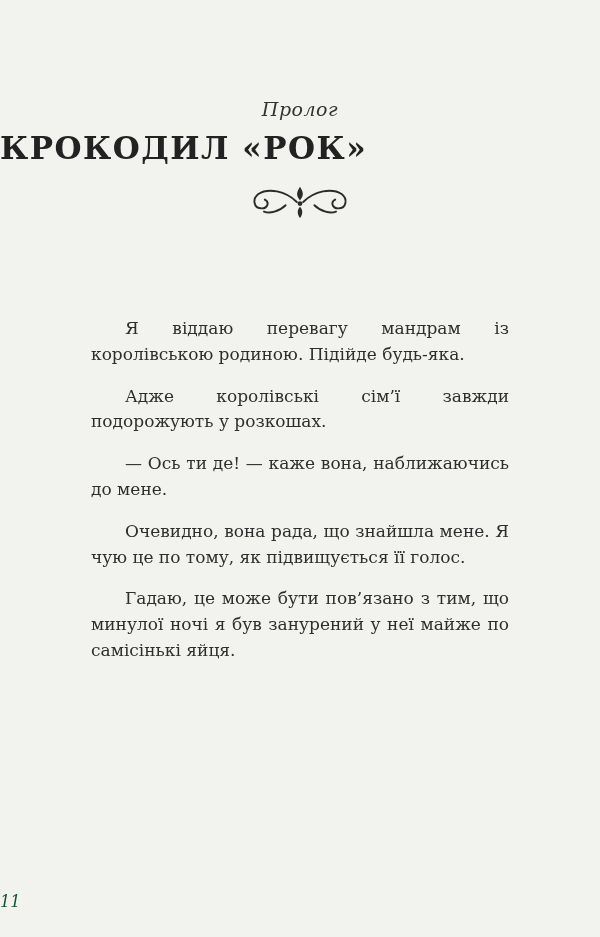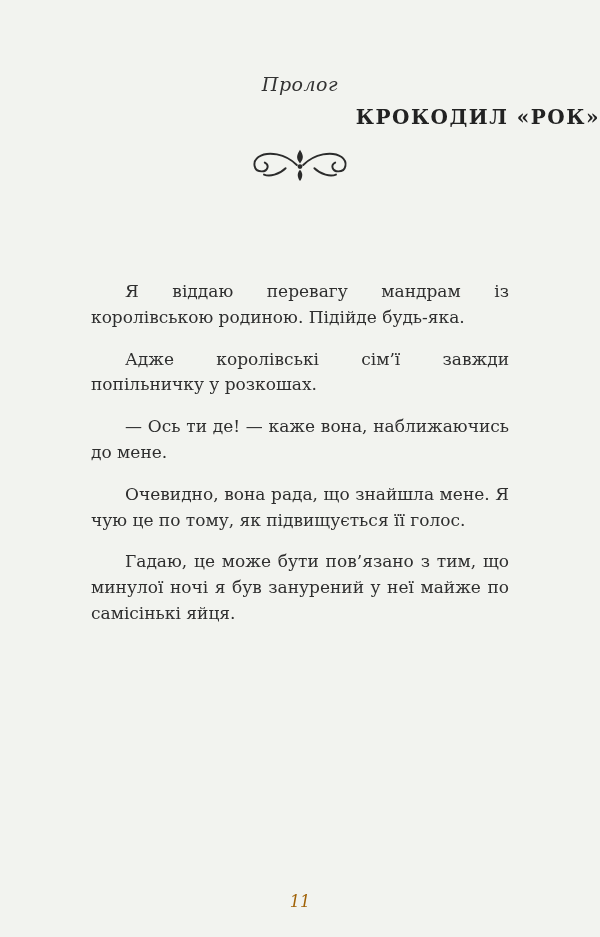--- a/index.html
+++ b/index.html
@@ -12,31 +12,31 @@
     width: 600px;
     height: 937px;
     margin: 0 auto;
     background: #f2f3ef;
     font-family: "DejaVu Serif", serif;
     color: #2e2e2e;
     box-sizing: border-box;
     overflow: hidden;
   }
   .section-label {
-    padding-top: 73px;
+    padding-top: 98px;
     text-align: center;
     font-style: italic;
     font-size: 19px;
     letter-spacing: 0.5px;
     color: #333;
   }
   .chapter-title {
     margin: 10px 0 0 0;
-    text-align: right;
-    font-size: 20px;
+    text-align: left;
+    font-size: 31px;
     font-weight: 600;
     letter-spacing: 1.5px;
     color: #222;
   }
   .ornament {
     margin-top: 18px;
     text-align: center;
     line-height: 0;
   }
   .body-text {
@@ -48,24 +48,24 @@
   }
   .body-text p {
     margin: 16px;
     text-indent: 34px;
   }
   .page-number {
     position: absolute;
     bottom: 26px;
     left: 0;
     width: 100%;
-    text-align: center;
+    text-align: left;
     font-style: italic;
     font-size: 16px;
-    color: #a16207;
+    color: #14532d;
   }
 </style>
 </head>
 <body>
 
 <div class="page" style="background: rgb(242, 243, 239); color: rgb(46, 46, 46);">
 
   <div class="section-label">Пролог</div>
 
   <h1 class="chapter-title">КРОКОДИЛ «РОК»</h1>
@@ -83,21 +83,21 @@
           <path d="M70,3 C73.5,9 76,13 70,20 C64,13 66.5,9 70,3 Z"></path>
           <circle cx="70" cy="24" r="3"></circle>
           <path d="M70,28 C74,32 73.5,38 70,42 C66.5,38 66,32 70,28 Z"></path>
         </g>
       </svg>
     </span>
   </div>
 
   <div class="body-text">
       <p>Я віддаю перевагу мандрам із королівською родиною. Підійде будь-яка.</p>
-      <p>Адже королівські сім’ї завжди попільничку у розкошах.</p>
+      <p>Адже королівські сім’ї завжди подорожують у розкошах.</p>
       <p>— Ось ти де! — каже вона, наближаючись до мене.</p>
       <p>Очевидно, вона рада, що знайшла мене. Я чую це по тому, як підвищується її голос.</p>
       <p>Гадаю, це може бути пов’язано з тим, що минулої ночі я був занурений у неї майже по самісінькі яйця.</p>
     </div>
 
   <div class="page-number">11</div>
 
 </div>
 
 </body></html>

